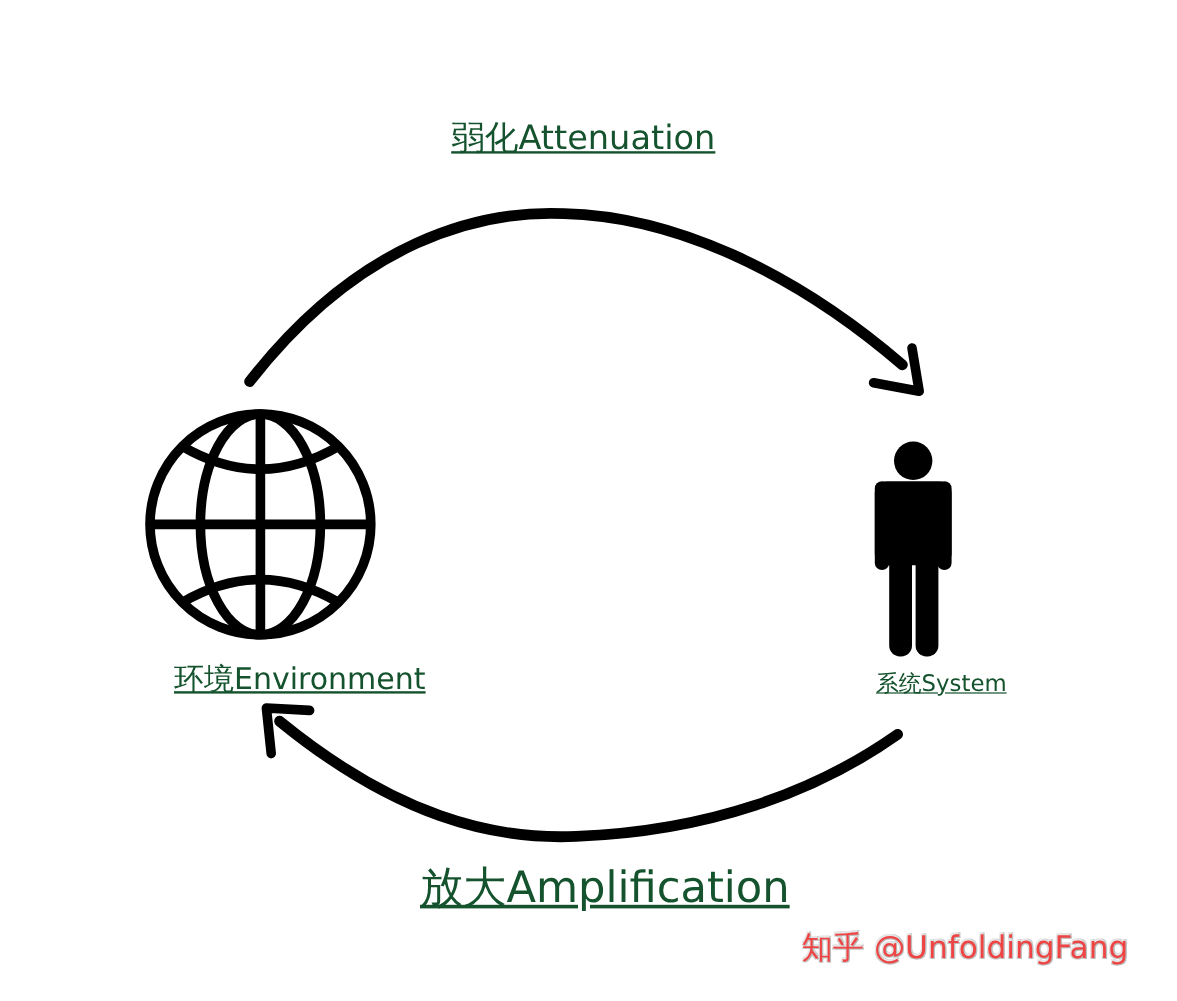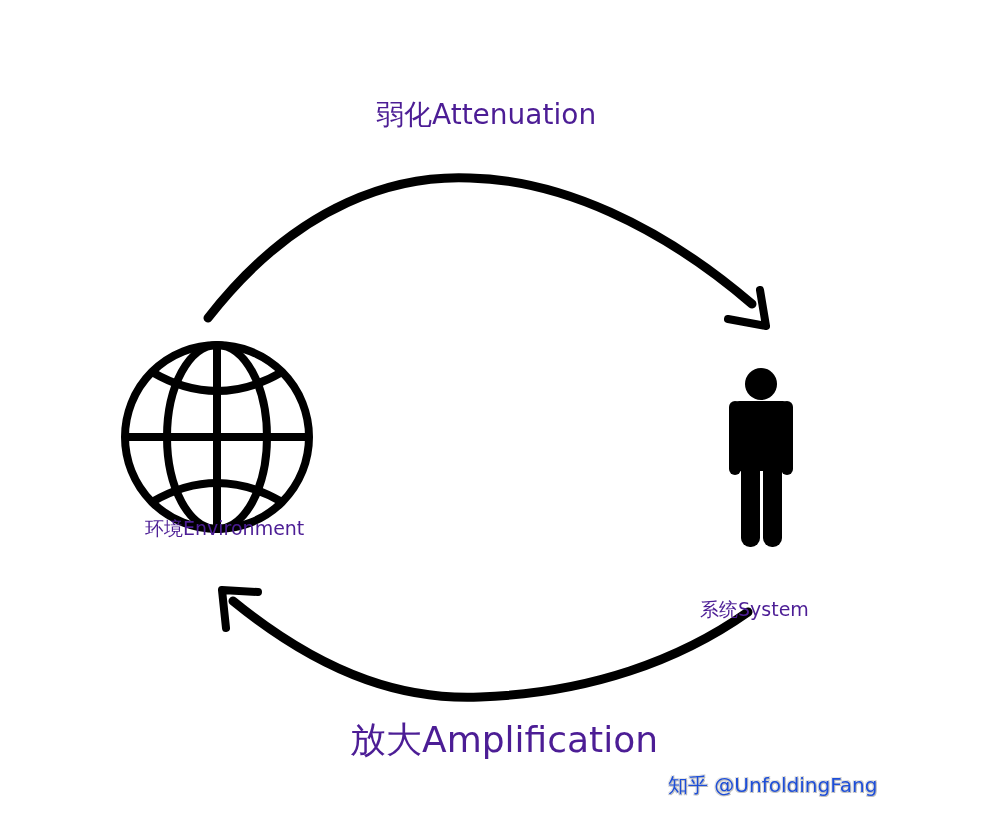--- a/index.html
+++ b/index.html
@@ -1,22 +1,22 @@
 <!DOCTYPE html>
 <html><head>
 <meta charset="utf-8">
 <style>
   html, body { margin:0; padding:0; background:#ffffff; }
   body { width:981px; height:834px; position:relative; overflow:hidden; font-family:"DejaVu Sans", sans-serif; color:#111; }
-  .label { position:absolute; white-space:nowrap; color:#4c1d95; }
+  .label { position:absolute; white-space:nowrap; color:#14532d;text-decoration:underline; }
   .lbl-top { left:376px; top:96px; font-size:28px; }
   .lbl-bottom { left:350px; top:716px; font-size:36px; }
-  .lbl-env { left:145px; top:516px; font-size:19px; }
-  .lbl-sys { left:700px; top:557px; font-size:19px;margin-top:40px; }
-  .watermark { position:absolute; left:668px; top:772px; font-size:20px; color:#1d4ed8;
+  .lbl-env { left:145px; top:549px; font-size:25px; }
+  .lbl-sys { left:730px; top:557px; font-size:19px; }
+  .watermark { position:absolute; left:668px; top:772px; font-size:26px; color:#ef4444;
     text-shadow: 1px 1px 0 #bdbdbd, -1px -1px 0 #e6e6e6, 1px -1px 0 #cfcfcf, -1px 1px 0 #cfcfcf; white-space:nowrap; }
   svg.layer { position:absolute; left:0; top:0; }
 </style>
 </head>
 <body>
 
 <svg class="layer" width="981" height="834" viewBox="0 0 981 834">
 
   <g>
     <path d="M208,318 C300,200 400,175 470,178 C560,180 660,225 752,304" fill="none" stroke="#000" stroke-width="9" stroke-linecap="round"></path>

